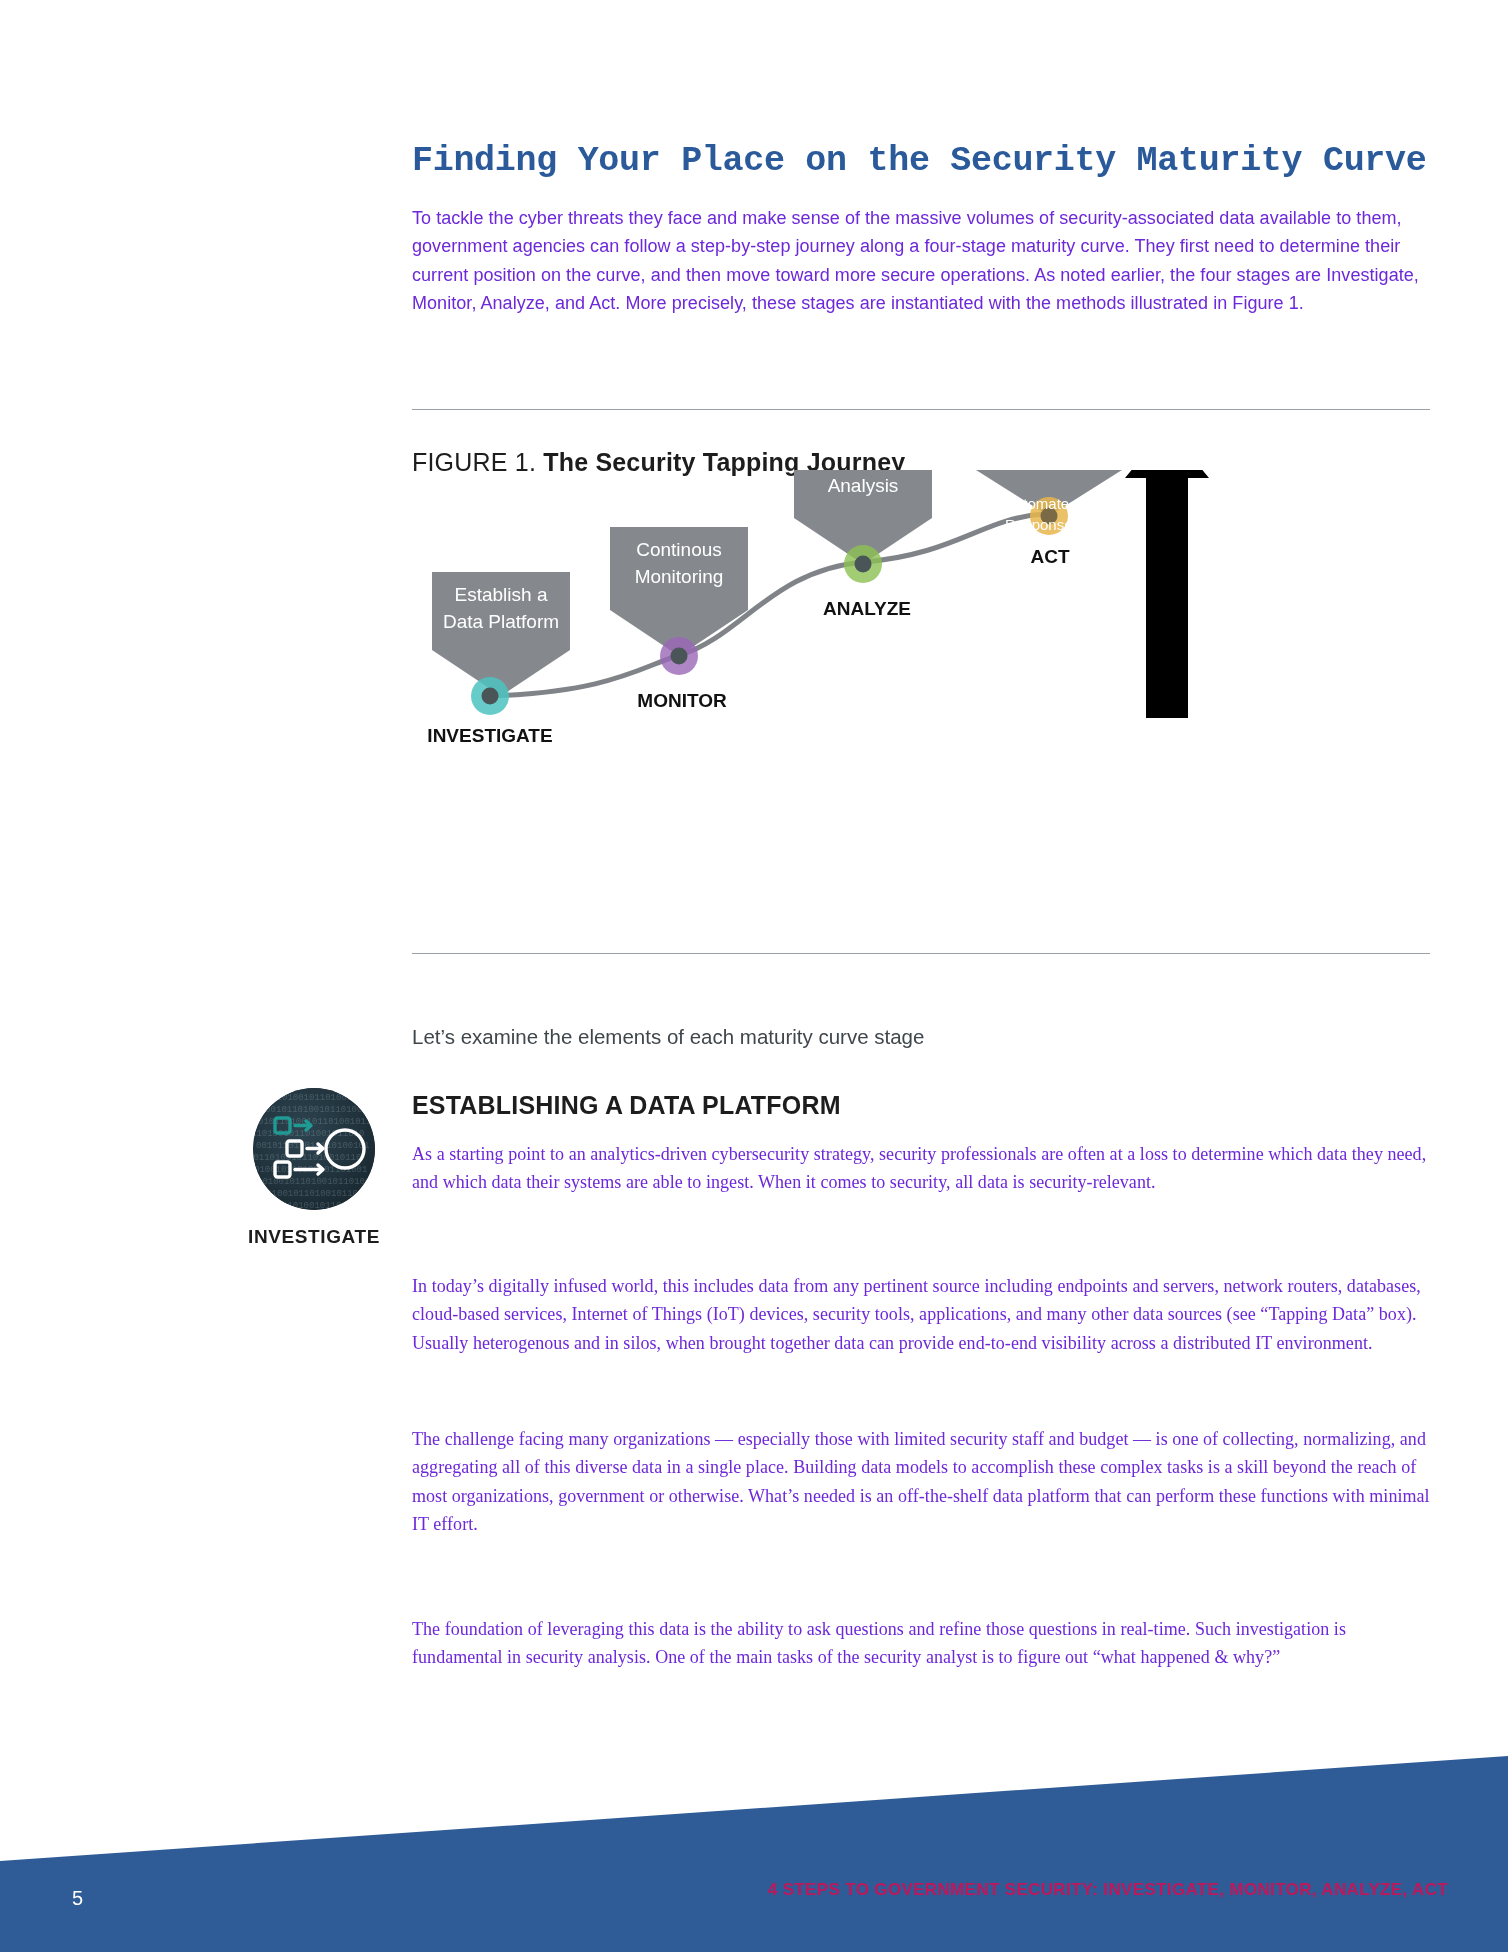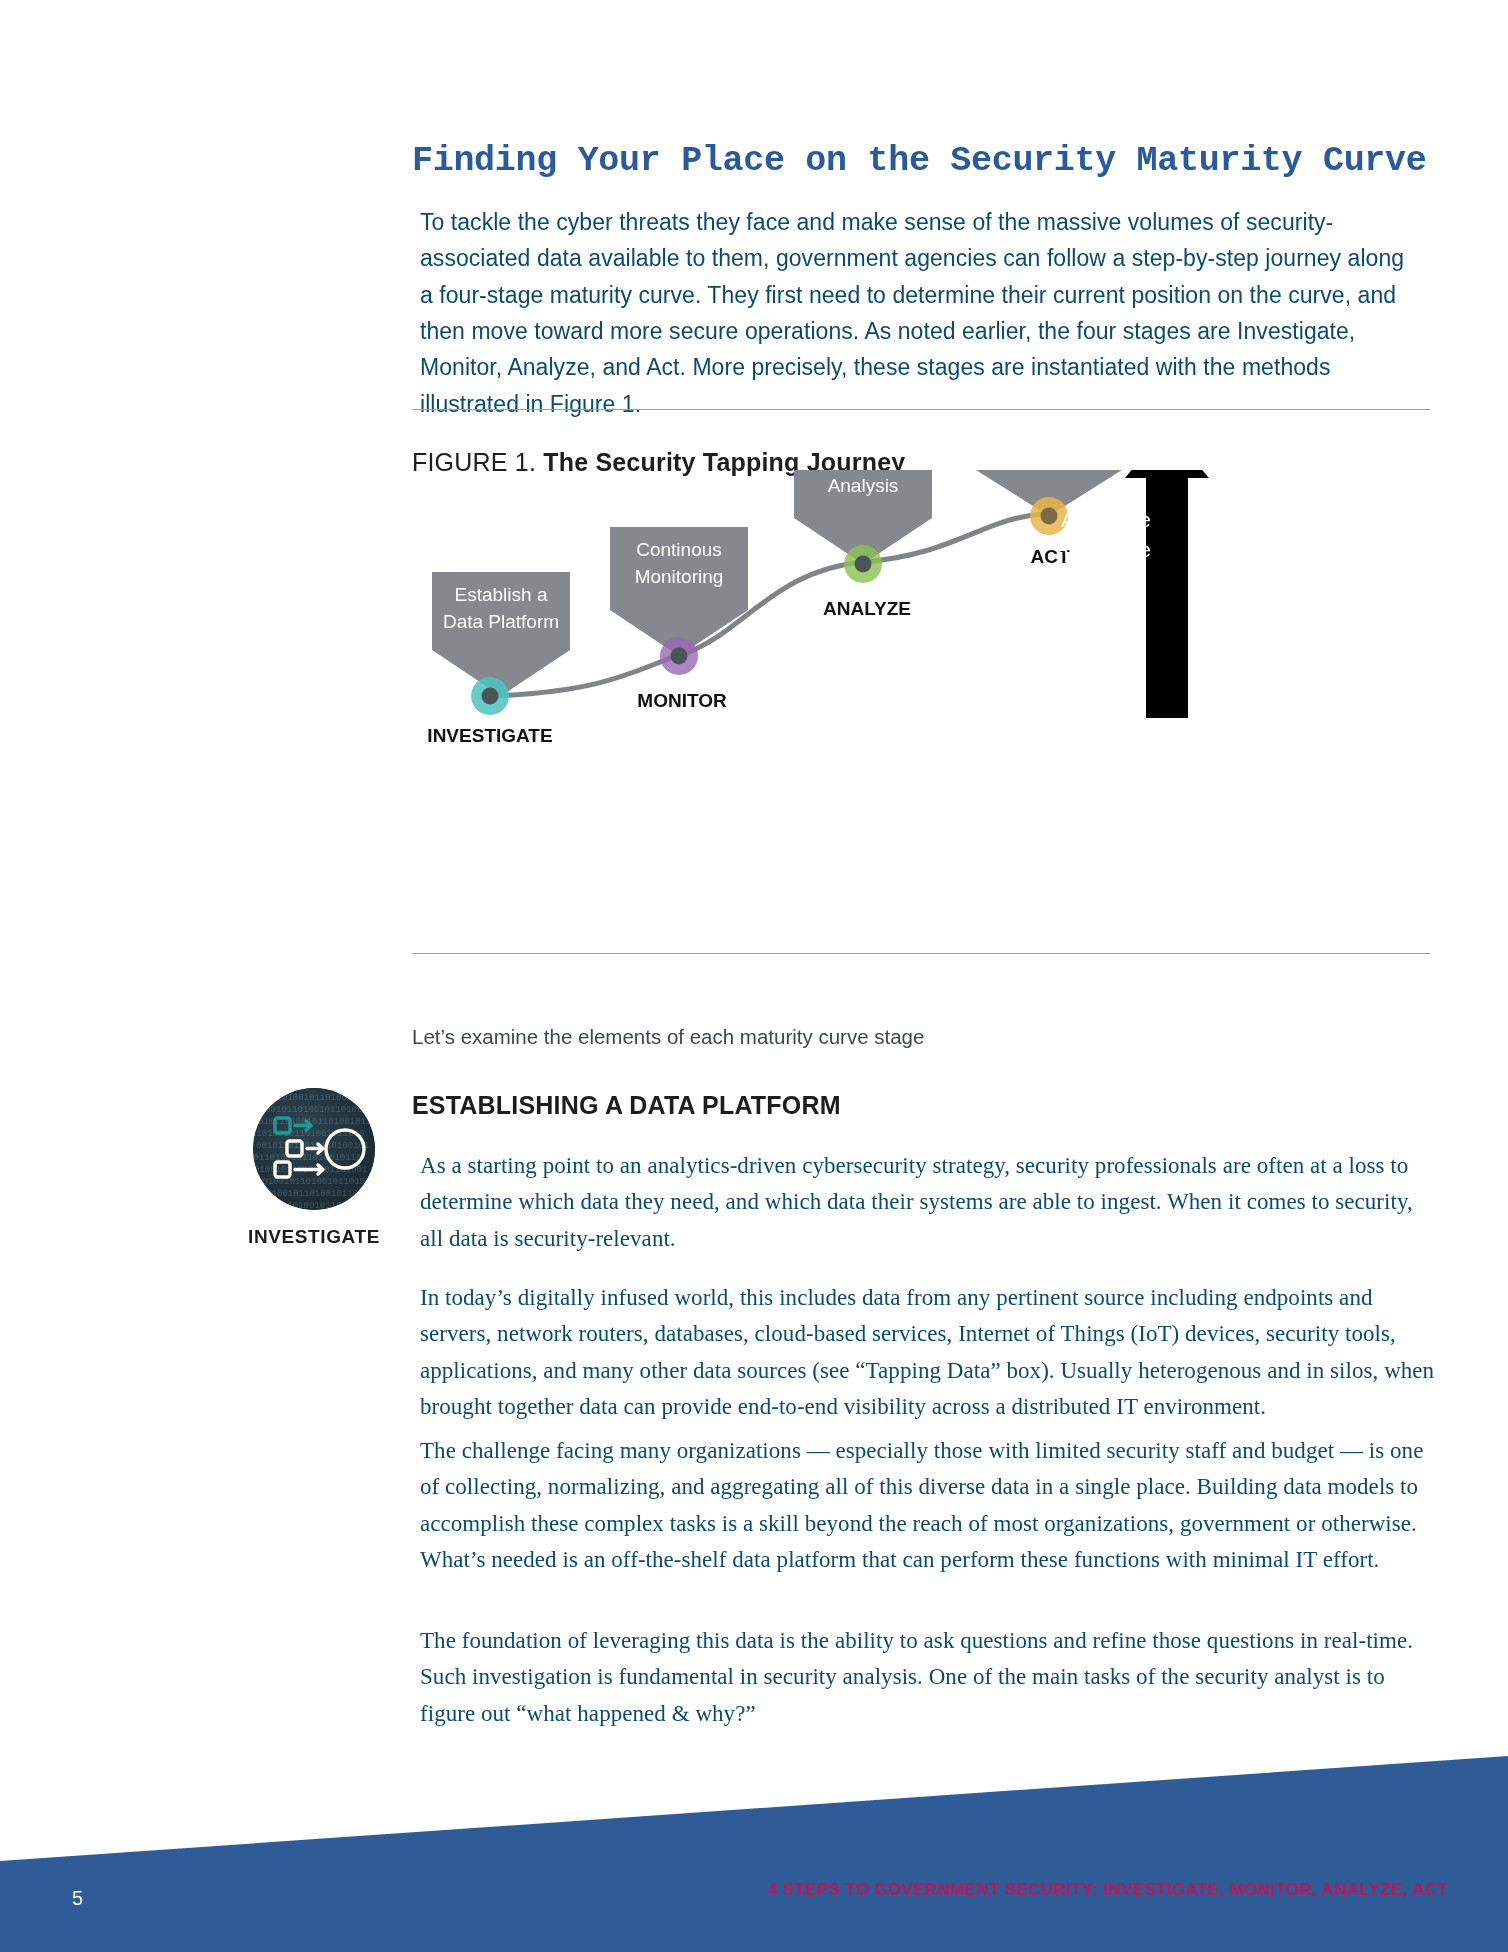--- a/index.html
+++ b/index.html
@@ -34,24 +34,24 @@
     font-family: Liberation Mono, monospace;
     font-weight: 700;
     font-size: 35px;
     letter-spacing: -0.3px;
     color: #2b5a9b;
     margin: 0 0 22px 0;
     line-height: 1.2;
   }
 
   .body-copy {
-    font-size: 23px;
+    font-size: 18px;
     line-height: 1.58;
-    color: #0c4a6e;
-    margin: 8px;
+    color: #6d28d9;
+    margin: 0;
     letter-spacing: 0.05px;
   }
 
   .rule {
     border: 0;
     border-top: 1.5px solid #9aa0a6;
     margin: 0;
     width: 1018px;
   }
 
@@ -220,21 +220,21 @@
       <text x="270" y="237" text-anchor="middle" font-family="Liberation Sans, sans-serif" font-size="19" font-weight="700" fill="#111111">MONITOR</text>
       <text x="455" y="145" text-anchor="middle" font-family="Liberation Sans, sans-serif" font-size="19" font-weight="700" fill="#111111">ANALYZE</text>
       <text x="638" y="93" text-anchor="middle" font-family="Liberation Sans, sans-serif" font-size="19" font-weight="700" fill="#111111">ACT</text>
 
       <g>
         <path d="M 755 -43 L 797 8 L 776 8 L 776 248 L 734 248 L 734 8 L 713 8 Z" fill="#000000"></path>
       </g>
     </svg>
   </div>
 
-  <div style="position:absolute;left:1005px;top:505px;width:146px;text-align:right;color:#fff;font-size:21px;line-height:1.42;">
+  <div style="position:absolute;left:1005px;top:493px;width:146px;text-align:left;color:#fff;font-size:15px;line-height:1.42;">
     <div>Automate</div>
     <div>Response</div>
   </div>
 
   <hr class="rule rule-bottom">
 
   <div class="lead-line">Let’s examine the elements of each maturity curve stage</div>
 
   <div class="section-head">ESTABLISHING A DATA PLATFORM</div>
 

